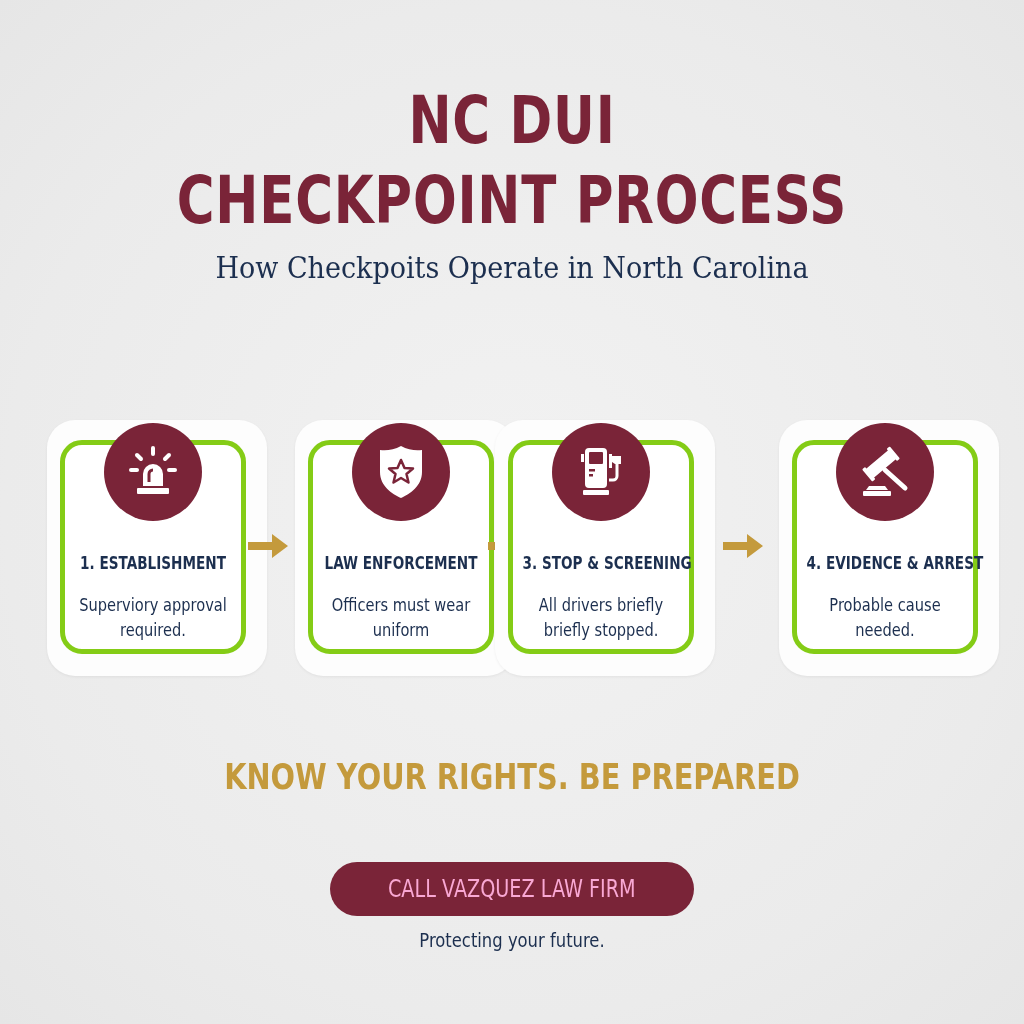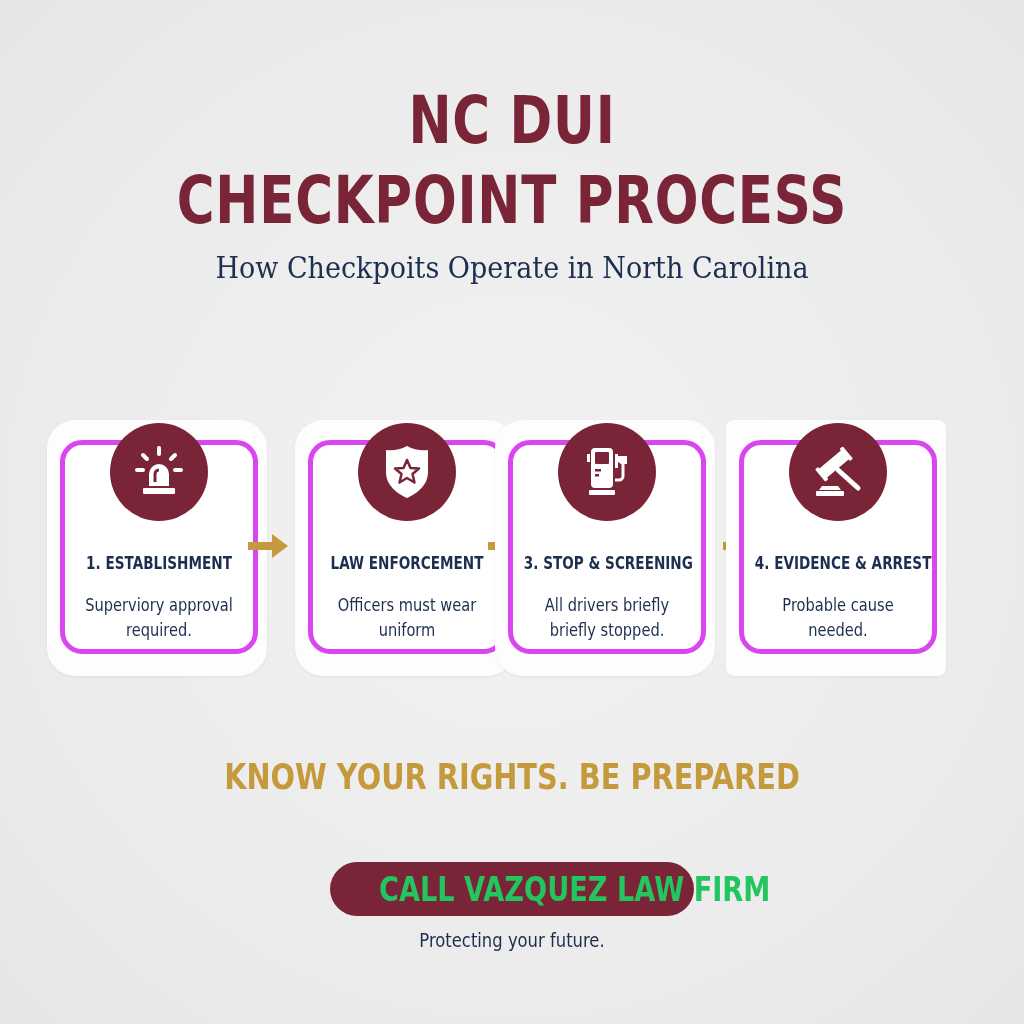--- a/index.html
+++ b/index.html
@@ -22,21 +22,21 @@
     color: #1c2f4f; font-family: "DejaVu Serif", serif; font-size: 30px;
     transform: scaleX(0.9);
   }
   .card-wrap {
     position: absolute; top: 420px; width: 220px; height: 256px;
     background: #fdfdfd; border-radius: 28px;
     box-shadow: 0 1px 3px rgba(0,0,0,0.06);
   }
   .card {
     position: absolute; left: 13px; top: 20px; width: 176px; height: 204px;
-    border: 5px solid #d946ef; border-radius: 22px; background: #fff; padding-left: 12px;
+    border: 5px solid #84cc16; border-radius: 22px; background: #fff;
   }
   .badge {
     position: absolute; top: -22px; left: 50%; margin-left: -49px;
     width: 98px; height: 98px; border-radius: 50%; background: #7a2438;
     display: flex; align-items: center; justify-content: center;
   }
   .card-title {
     position: absolute; top: 108px; left: -10px; right: -10px; text-align: center;
     color: #1c2f4f; font-family: "DejaVu Sans", sans-serif; font-weight: bold;
     font-size: 17px; white-space: nowrap; transform: scaleX(0.8);
@@ -49,22 +49,22 @@
   .arrow {
     position: absolute; top: 534px; width: 40px; height: 24px;
   }
   .tagline {
     position: absolute; top: 756px; left: 0; width: 1024px; text-align: center;
     color: #c49a3c; font-family: "DejaVu Sans", sans-serif; font-weight: bold;
     font-size: 36px; transform: scaleX(0.8);
   }
   .cta {
     position: absolute; top: 862px; left: 330px; width: 364px; height: 54px;
-    border-radius: 27px; background: #7a2438; border: none; color: #22c55e;
-    font-family: "DejaVu Sans", sans-serif; font-weight: bold; font-size: 34px;
+    border-radius: 27px; background: #7a2438; border: none; color: #f9a8d4;
+    font-family: "DejaVu Sans", sans-serif; font-weight: normal; font-size: 24px;
     cursor: pointer; padding: 0;
   }
   .cta span { display: inline-block; transform: scaleX(0.8); white-space: nowrap; }
   .footer {
     position: absolute; top: 928px; left: 0; width: 1024px; text-align: center;
     color: #1c2f4f; font-family: "DejaVu Sans", sans-serif; font-size: 20px;
     transform: scaleX(0.82);
   }
 </style>
 </head>
@@ -133,21 +133,21 @@
     </div>
     <div class="card-title">3. STOP &amp; SCREENING</div>
     <div class="card-desc">All drivers briefly briefly stopped.</div>
   </div>
 </div>
 
 <svg class="arrow" style="left:723px;" viewBox="0 0 40 24">
   <path d="M0 8 H24 V0 L40 12 L24 24 V16 H0 Z" fill="#c49a3c"></path>
 </svg>
 
-<div class="card-wrap" style="left:726px;border-radius:8px;">
+<div class="card-wrap" style="left:779px;">
   <div class="card">
     <div class="badge">
       <svg width="60" height="60" viewBox="0 0 60 60">
         <g transform="rotate(-40 26 22)">
           <rect x="10" y="16" width="32" height="12" rx="2" fill="#fff"></rect>
           <rect x="8" y="14" width="4" height="16" rx="1" fill="#fff"></rect>
           <rect x="40" y="14" width="4" height="16" rx="1" fill="#fff"></rect>
         </g>
         <line x1="30" y1="28" x2="50" y2="46" stroke="#fff" stroke-width="5" stroke-linecap="round"></line>
         <path d="M14 44 H30 L33 48 H11 Z" fill="#fff"></path>

